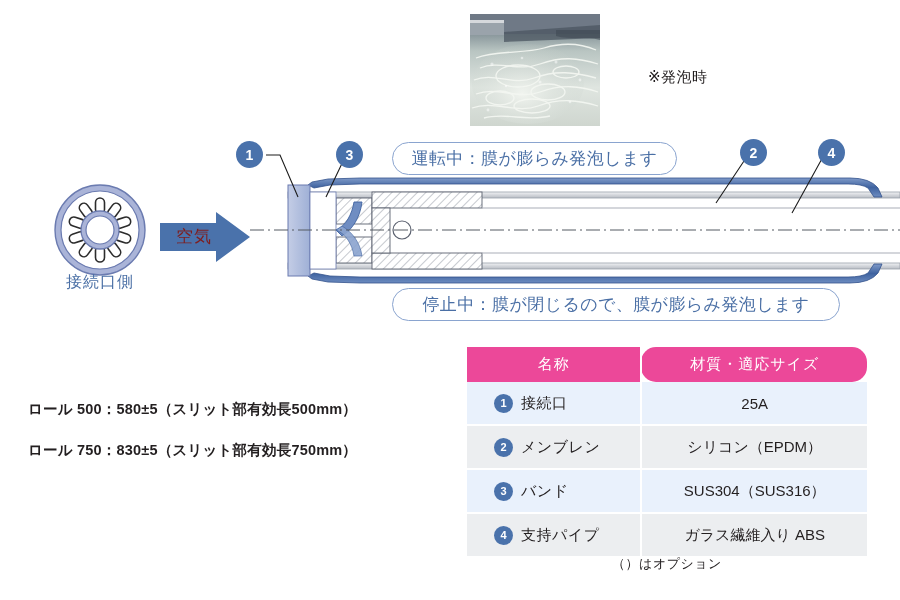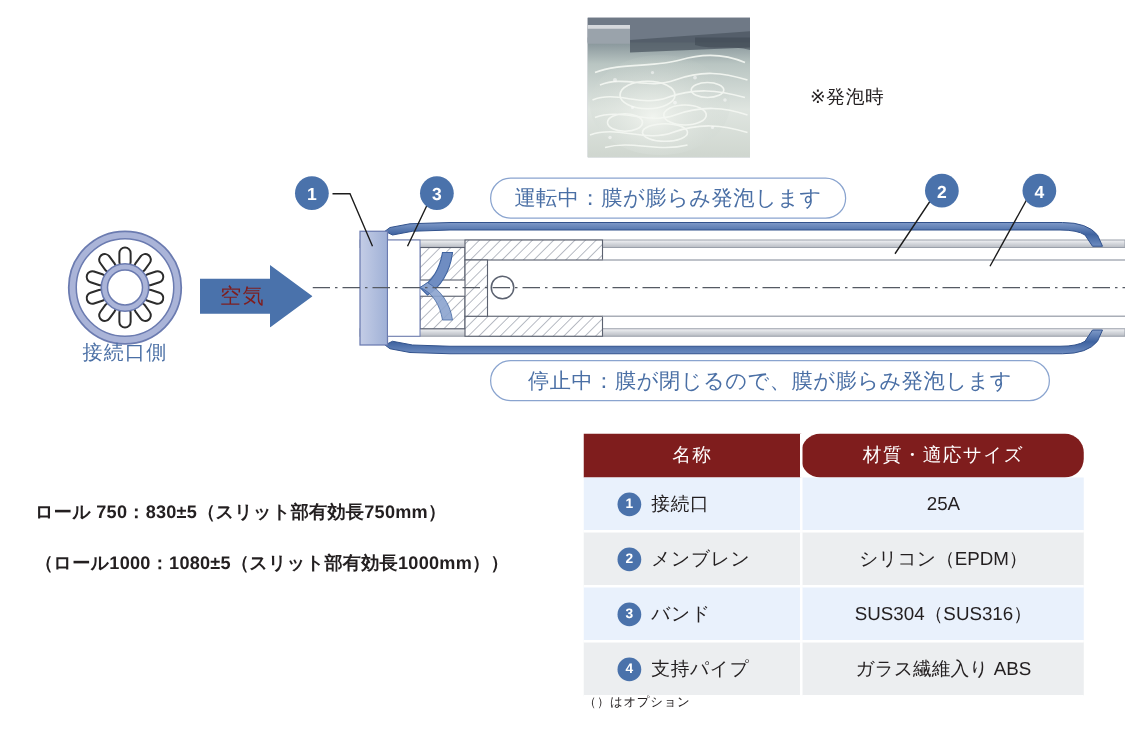--- a/index.html
+++ b/index.html
@@ -68,43 +68,43 @@
   }
   .spec-line:last-child{margin-bottom:0;}
 
   
   #spec-table{
     left:467px;top:347px;width:400px;
     border-collapse:collapse;
   }
   #spec-table table{border-collapse:collapse;width:400px;}
   #spec-table th{
-    background:#7f1d1d;color:#fff;font-size:15px;font-weight:500;
+    background:#ec4899;color:#fff;font-size:15px;font-weight:500;
     height:33px;text-align:center;letter-spacing:1px;
     border-right:2px solid #fff;
   }
   #spec-table th:last-child{border-right:0;border-radius:15px;}
   #spec-table td{
     height:40px;font-size:15px;text-align:center;color:#231f20;
     border-right:2px solid #fff;border-bottom:2px solid #fff;
   }
   #spec-table td:last-child{border-right:0;}
   #spec-table .col-name{width:174px;}
   #spec-table .col-mat{width:226px;}
   tr.row-odd td{background:#e9f1fc;}
   tr.row-even td{background:#eceef0;}
   .name-cell{
     display:flex;align-items:center;justify-content:flex-start;
     padding-left:26px;gap:8px;
   }
   .name-cell .badge{width:19px;height:19px;font-size:11px;flex:none;}
   .name-cell span.lbl{font-size:15px;letter-spacing:.5px;}
   #table-footnote{
-    left:467px;top:555px;width:400px;text-align:left;
-    font-size:10px;color:#231f20;letter-spacing:.5px;
+    left:467px;top:555px;width:400px;text-align:center;
+    font-size:13px;color:#231f20;letter-spacing:.5px;
   }
 </style>
 </head>
 <body>
 
 <div class="abs" id="photo-block">
   <svg id="photo" viewBox="0 0 130 112" preserveAspectRatio="none">
     <defs>
       <linearGradient id="wallG" x1="0" y1="0" x2="0" y2="1">
         <stop offset="0" stop-color="#5a6575"></stop>
@@ -278,22 +278,22 @@
 
 <div class="abs badge badge-lg" id="badge-1">1</div>
 <div class="abs badge badge-lg" id="badge-3">3</div>
 <div class="abs badge badge-lg" id="badge-2">2</div>
 <div class="abs badge badge-lg" id="badge-4">4</div>
 
 <div class="abs bubble" id="bubble-running">運転中：膜が膨らみ発泡します</div>
 <div class="abs bubble" id="bubble-stopped">停止中：膜が閉じるので、膜が膨らみ発泡します</div>
 
 <div class="abs" id="spec-list">
+  <div class="spec-line">ロール 500：580±5（スリット部有効長500mm）</div>
   <div class="spec-line">ロール 750：830±5（スリット部有効長750mm）</div>
-  <div class="spec-line">（ロール1000：1080±5（スリット部有効長1000mm））</div>
 </div>
 
 <div class="abs" id="spec-table">
   <table>
     <thead>
       <tr>
         <th class="col-name">名称</th>
         <th class="col-mat">材質・適応サイズ</th>
       </tr>
     </thead>

